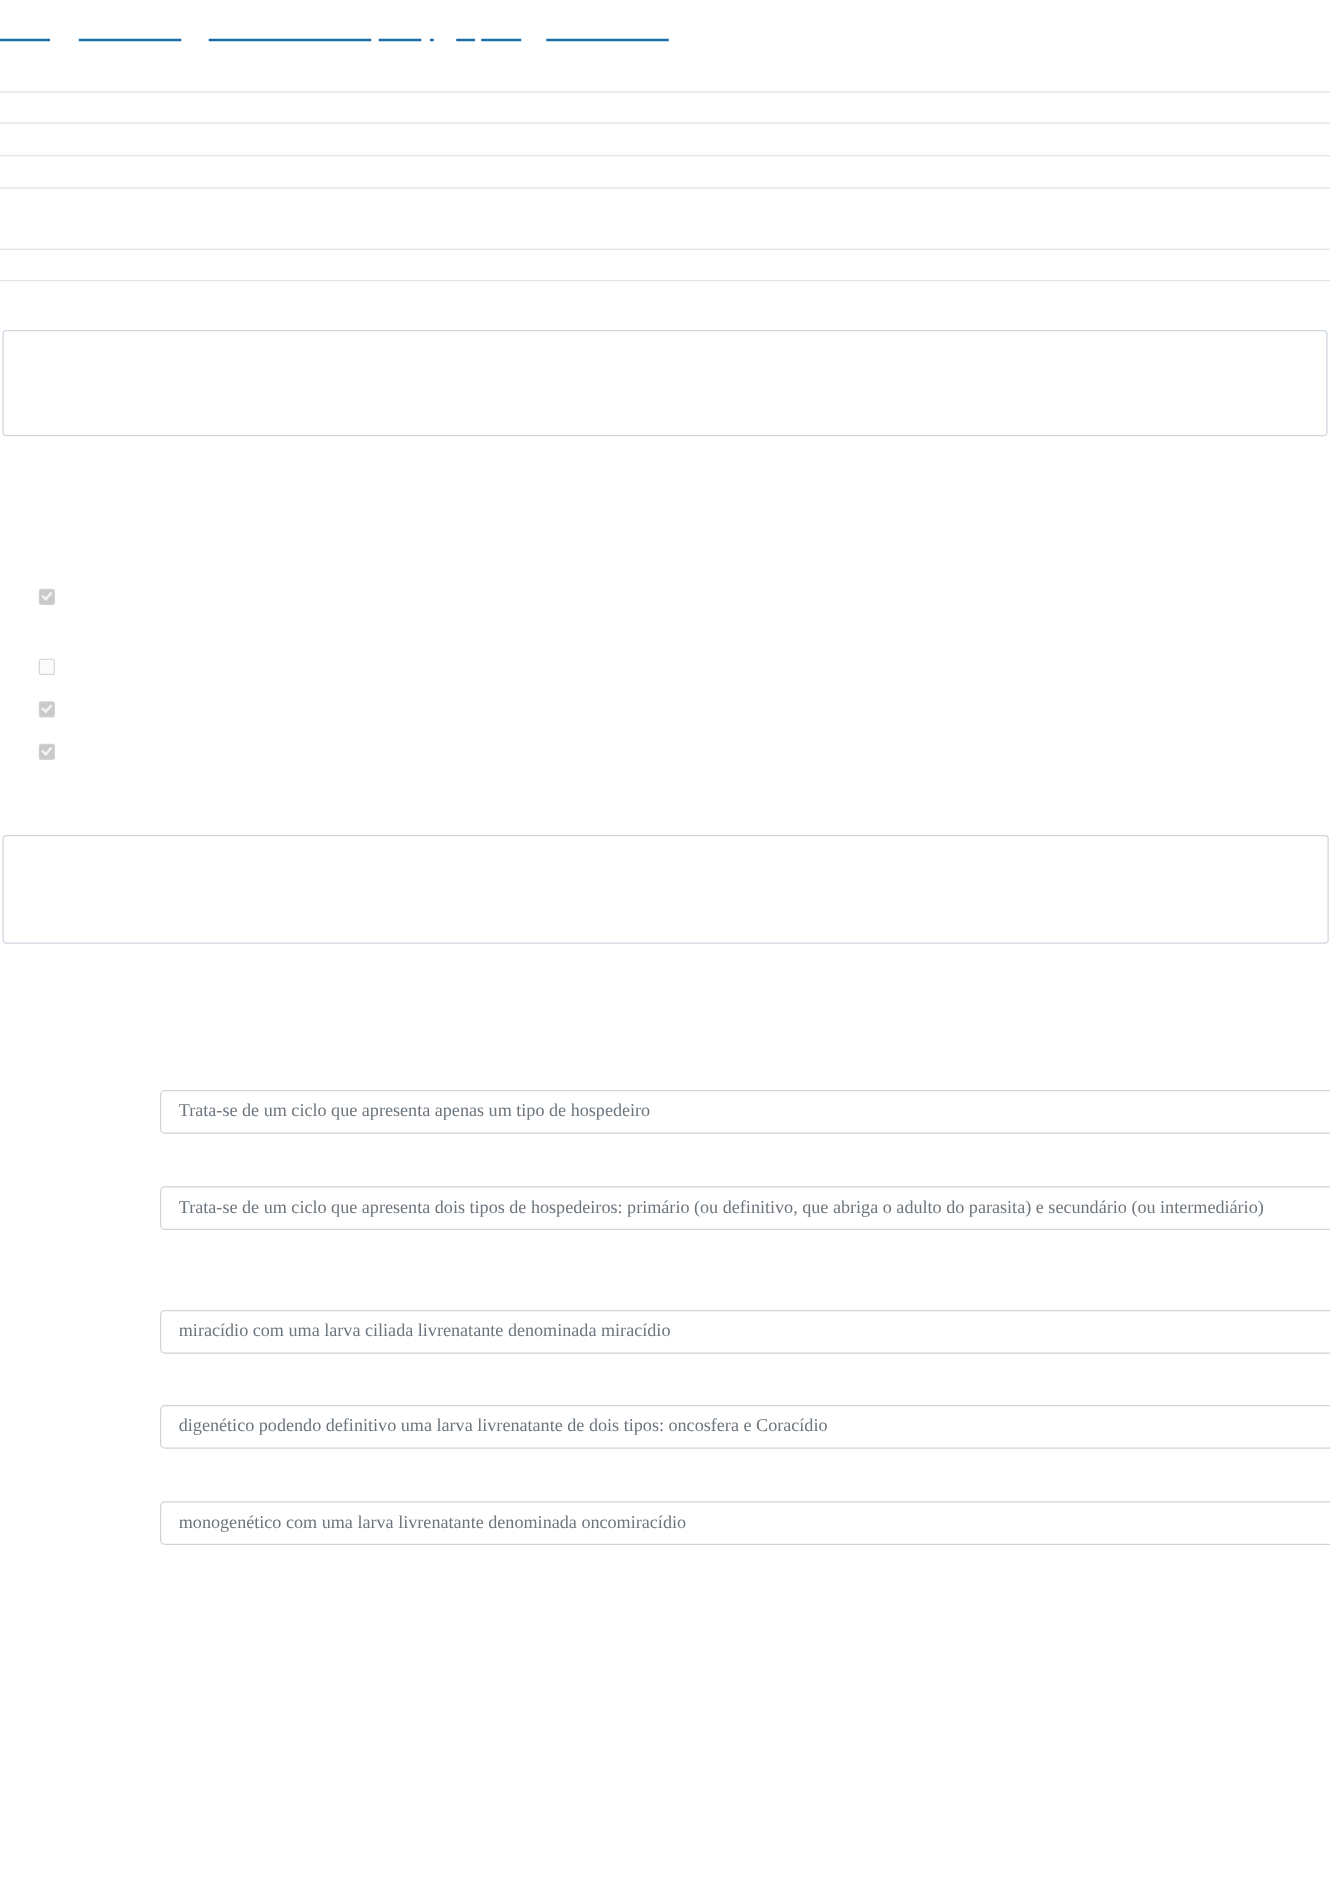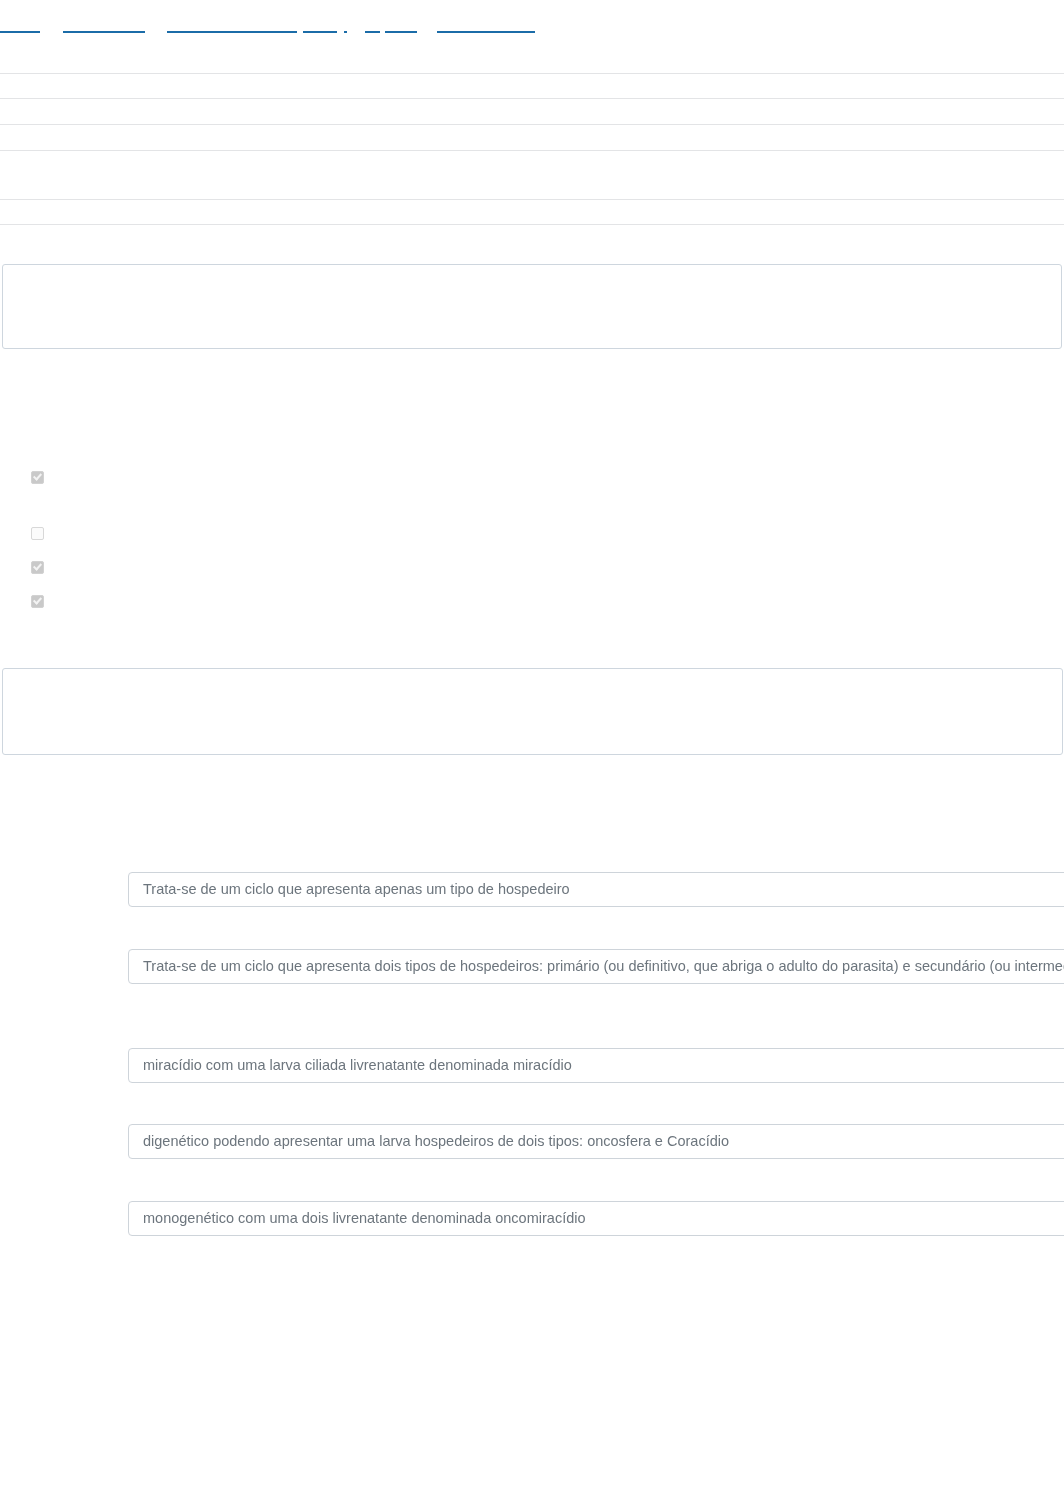--- a/index.html
+++ b/index.html
@@ -104,21 +104,21 @@
     border: 1px solid #ced4da;
     border-radius: 4px;
     background: #ffffff;
     display: flex;
     align-items: center;
     padding: 0 14px;
     white-space: nowrap;
     overflow: hidden;
   }
   .optrow .txt {
-    font-family: Liberation Sans, sans-serif;
+    font-family: Liberation Serif, serif;
     font-size: 14.5px;
     color: #6c757d;
     white-space: nowrap;
     line-height: 1;
   }
 </style>
 </head>
 <body>
 
 <div class="linkbar" id="linkbar">
@@ -162,18 +162,18 @@
     <div class="optrow" style="top: 872px; width: 960px;">
       <span class="txt">Trata-se de um ciclo que apresenta apenas um tipo de hospedeiro</span>
     </div>
     <div class="optrow" style="top: 949px; width: 960px;">
       <span class="txt">Trata-se de um ciclo que apresenta dois tipos de hospedeiros: primário (ou definitivo, que abriga o adulto do parasita) e secundário (ou intermediário)</span>
     </div>
     <div class="optrow" style="top: 1048px; width: 960px;">
       <span class="txt">miracídio com uma larva ciliada livrenatante denominada miracídio</span>
     </div>
     <div class="optrow" style="top: 1124px; width: 960px;">
-      <span class="txt">digenético podendo apresentar uma larva hospedeiros de dois tipos: oncosfera e Coracídio</span>
+      <span class="txt">digenético podendo definitivo uma larva livrenatante de dois tipos: oncosfera e Coracídio</span>
     </div>
     <div class="optrow" style="top: 1201px; width: 960px;">
-      <span class="txt">monogenético com uma dois livrenatante denominada oncomiracídio</span>
+      <span class="txt">monogenético com uma larva livrenatante denominada oncomiracídio</span>
     </div>
   </div>
 
 </body></html>

